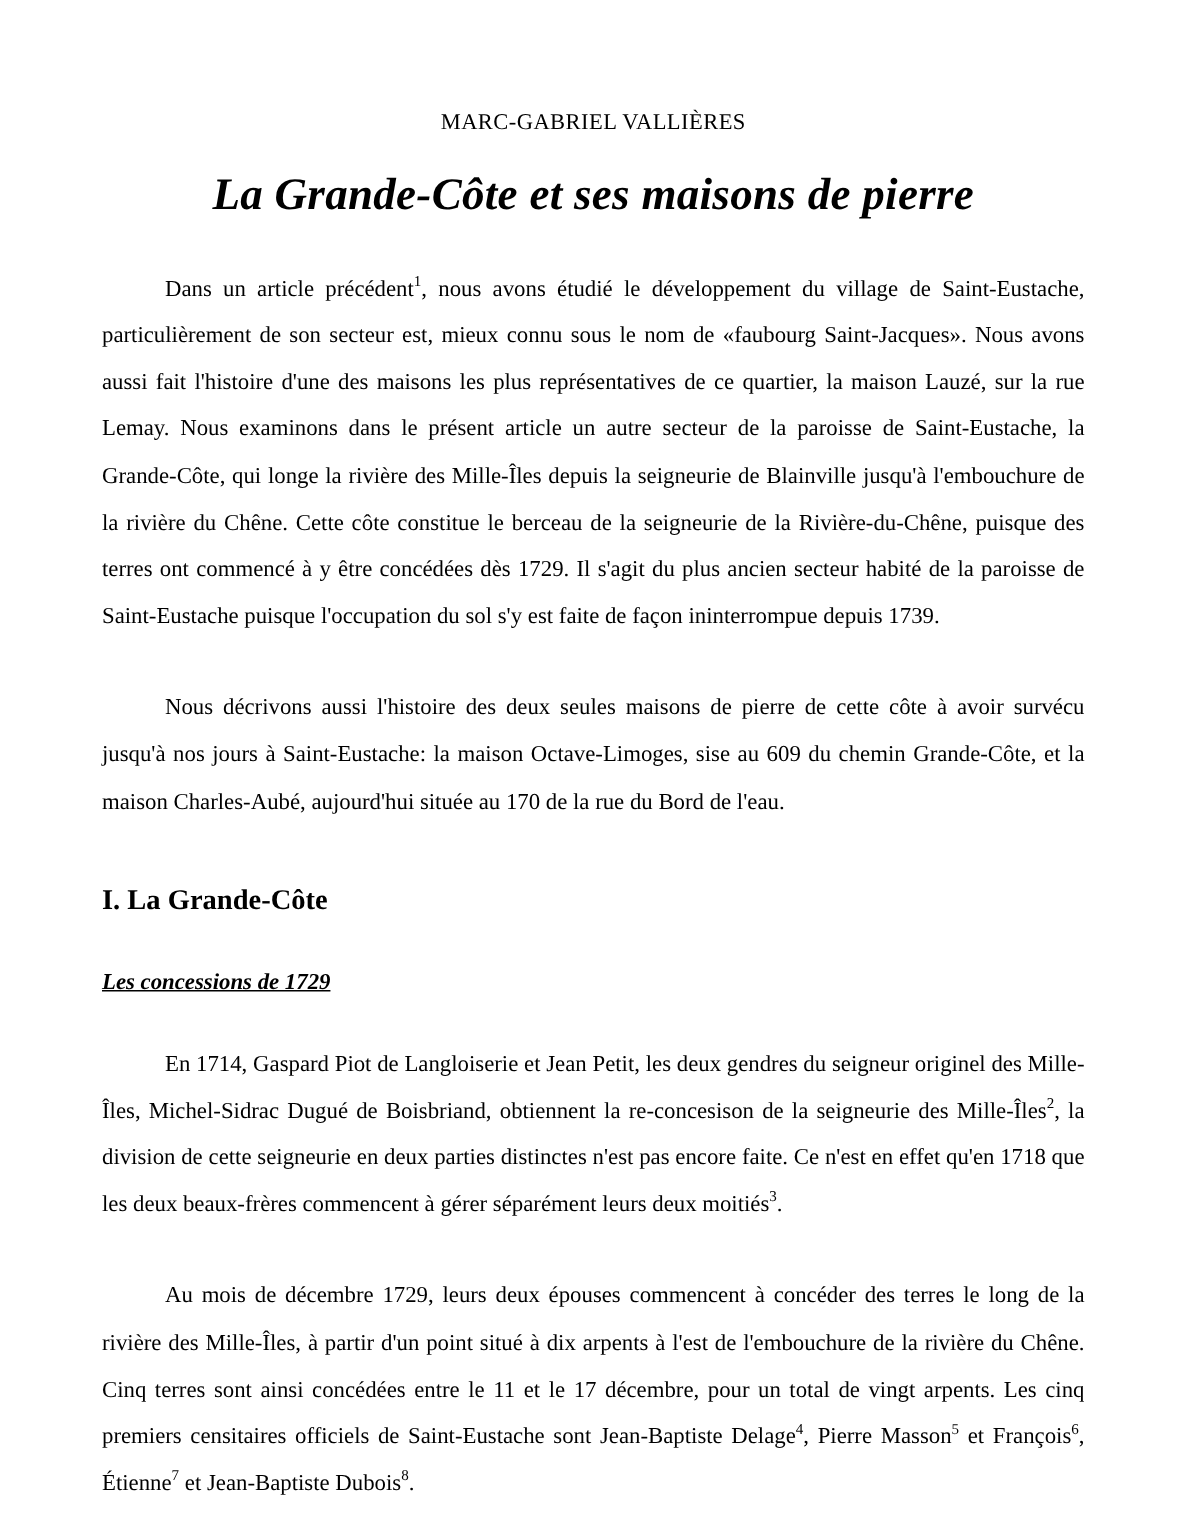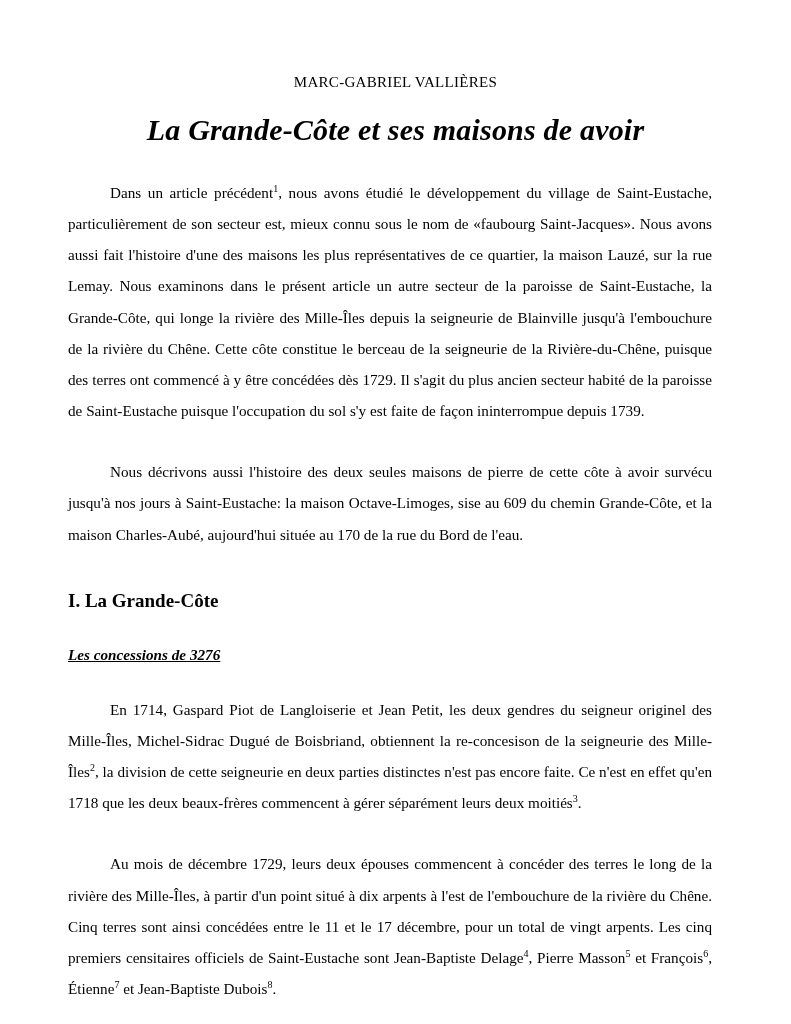--- a/index.html
+++ b/index.html
@@ -33,21 +33,21 @@
     font-style: italic;
     font-weight: bold;
     margin: 22px 0 0 0;
     letter-spacing: 0.2px;
   }
   .para {
     font-size: 15.2px;
     line-height: 2.05;
     text-align: justify;
     text-indent: 42px;
-    margin: 30px 11px 0 0;
+    margin: 30px 0 0 0;
   }
   .section-heading {
     font-size: 19px;
     margin: 40px 0 0 0;
   }
   .sub-heading {
     font-size: 15.2px;
     font-style: italic;
     text-decoration: underline;
     margin: 34px 0 0 0;
@@ -58,27 +58,27 @@
     line-height: 0;
   }
 </style>
 </head>
 <body>
 
 <div class="page">
 
   <div class="author">MARC-GABRIEL VALLIÈRES</div>
 
-  <h1 class="doc-title">La Grande-Côte et ses maisons de avoir</h1>
+  <h1 class="doc-title">La Grande-Côte et ses maisons de pierre</h1>
 
   <p class="para"><span>Dans un article précédent</span><sup>1</sup><span>, nous avons étudié le développement du village de Saint-Eustache, particulièrement de son secteur est, mieux connu sous le nom de «faubourg Saint-Jacques». Nous avons aussi fait l'histoire d'une des maisons les plus représentatives de ce quartier, la maison Lauzé, sur la rue Lemay. Nous examinons dans le présent article un autre secteur de la paroisse de Saint-Eustache, la Grande-Côte, qui longe la rivière des Mille-Îles depuis la seigneurie de Blainville jusqu'à l'embouchure de la rivière du Chêne. Cette côte constitue le berceau de la seigneurie de la Rivière-du-Chêne, puisque des terres ont commencé à y être concédées dès 1729. Il s'agit du plus ancien secteur habité de la paroisse de Saint-Eustache puisque l'occupation du sol s'y est faite de façon ininterrompue depuis 1739.</span></p>
 
   <p class="para">Nous décrivons aussi l'histoire des deux seules maisons de pierre de cette côte à avoir survécu jusqu'à nos jours à Saint-Eustache: la maison Octave-Limoges, sise au 609 du chemin Grande-Côte, et la maison Charles-Aubé, aujourd'hui située au 170 de la rue du Bord de l'eau.</p>
 
   <h2 class="section-heading">I. La Grande-Côte</h2>
 
-  <h3 class="sub-heading">Les concessions de 3276</h3>
+  <h3 class="sub-heading">Les concessions de 1729</h3>
 
   <p class="para"><span>En 1714, Gaspard Piot de Langloiserie et Jean Petit, les deux gendres du seigneur originel des Mille-Îles, Michel-Sidrac Dugué de Boisbriand, obtiennent la re-concesison de la seigneurie des Mille-Îles</span><sup>2</sup><span>, la division de cette seigneurie en deux parties distinctes n'est pas encore faite. Ce n'est en effet qu'en 1718 que les deux beaux-frères commencent à gérer séparément leurs deux moitiés</span><sup>3</sup><span>.</span></p>
 
   <p class="para"><span>Au mois de décembre 1729, leurs deux épouses commencent à concéder des terres le long de la rivière des Mille-Îles, à partir d'un point situé à dix arpents à l'est de l'embouchure de la rivière du Chêne. Cinq terres sont ainsi concédées entre le 11 et le 17 décembre, pour un total de vingt arpents. Les cinq premiers censitaires officiels de Saint-Eustache sont Jean-Baptiste Delage</span><sup>4</sup><span>, Pierre Masson</span><sup>5</sup><span> et François</span><sup>6</sup><span>, Étienne</span><sup>7</sup><span> et Jean-Baptiste Dubois</span><sup>8</sup><span>.</span></p>
 
 </div>
 
 </body></html>

